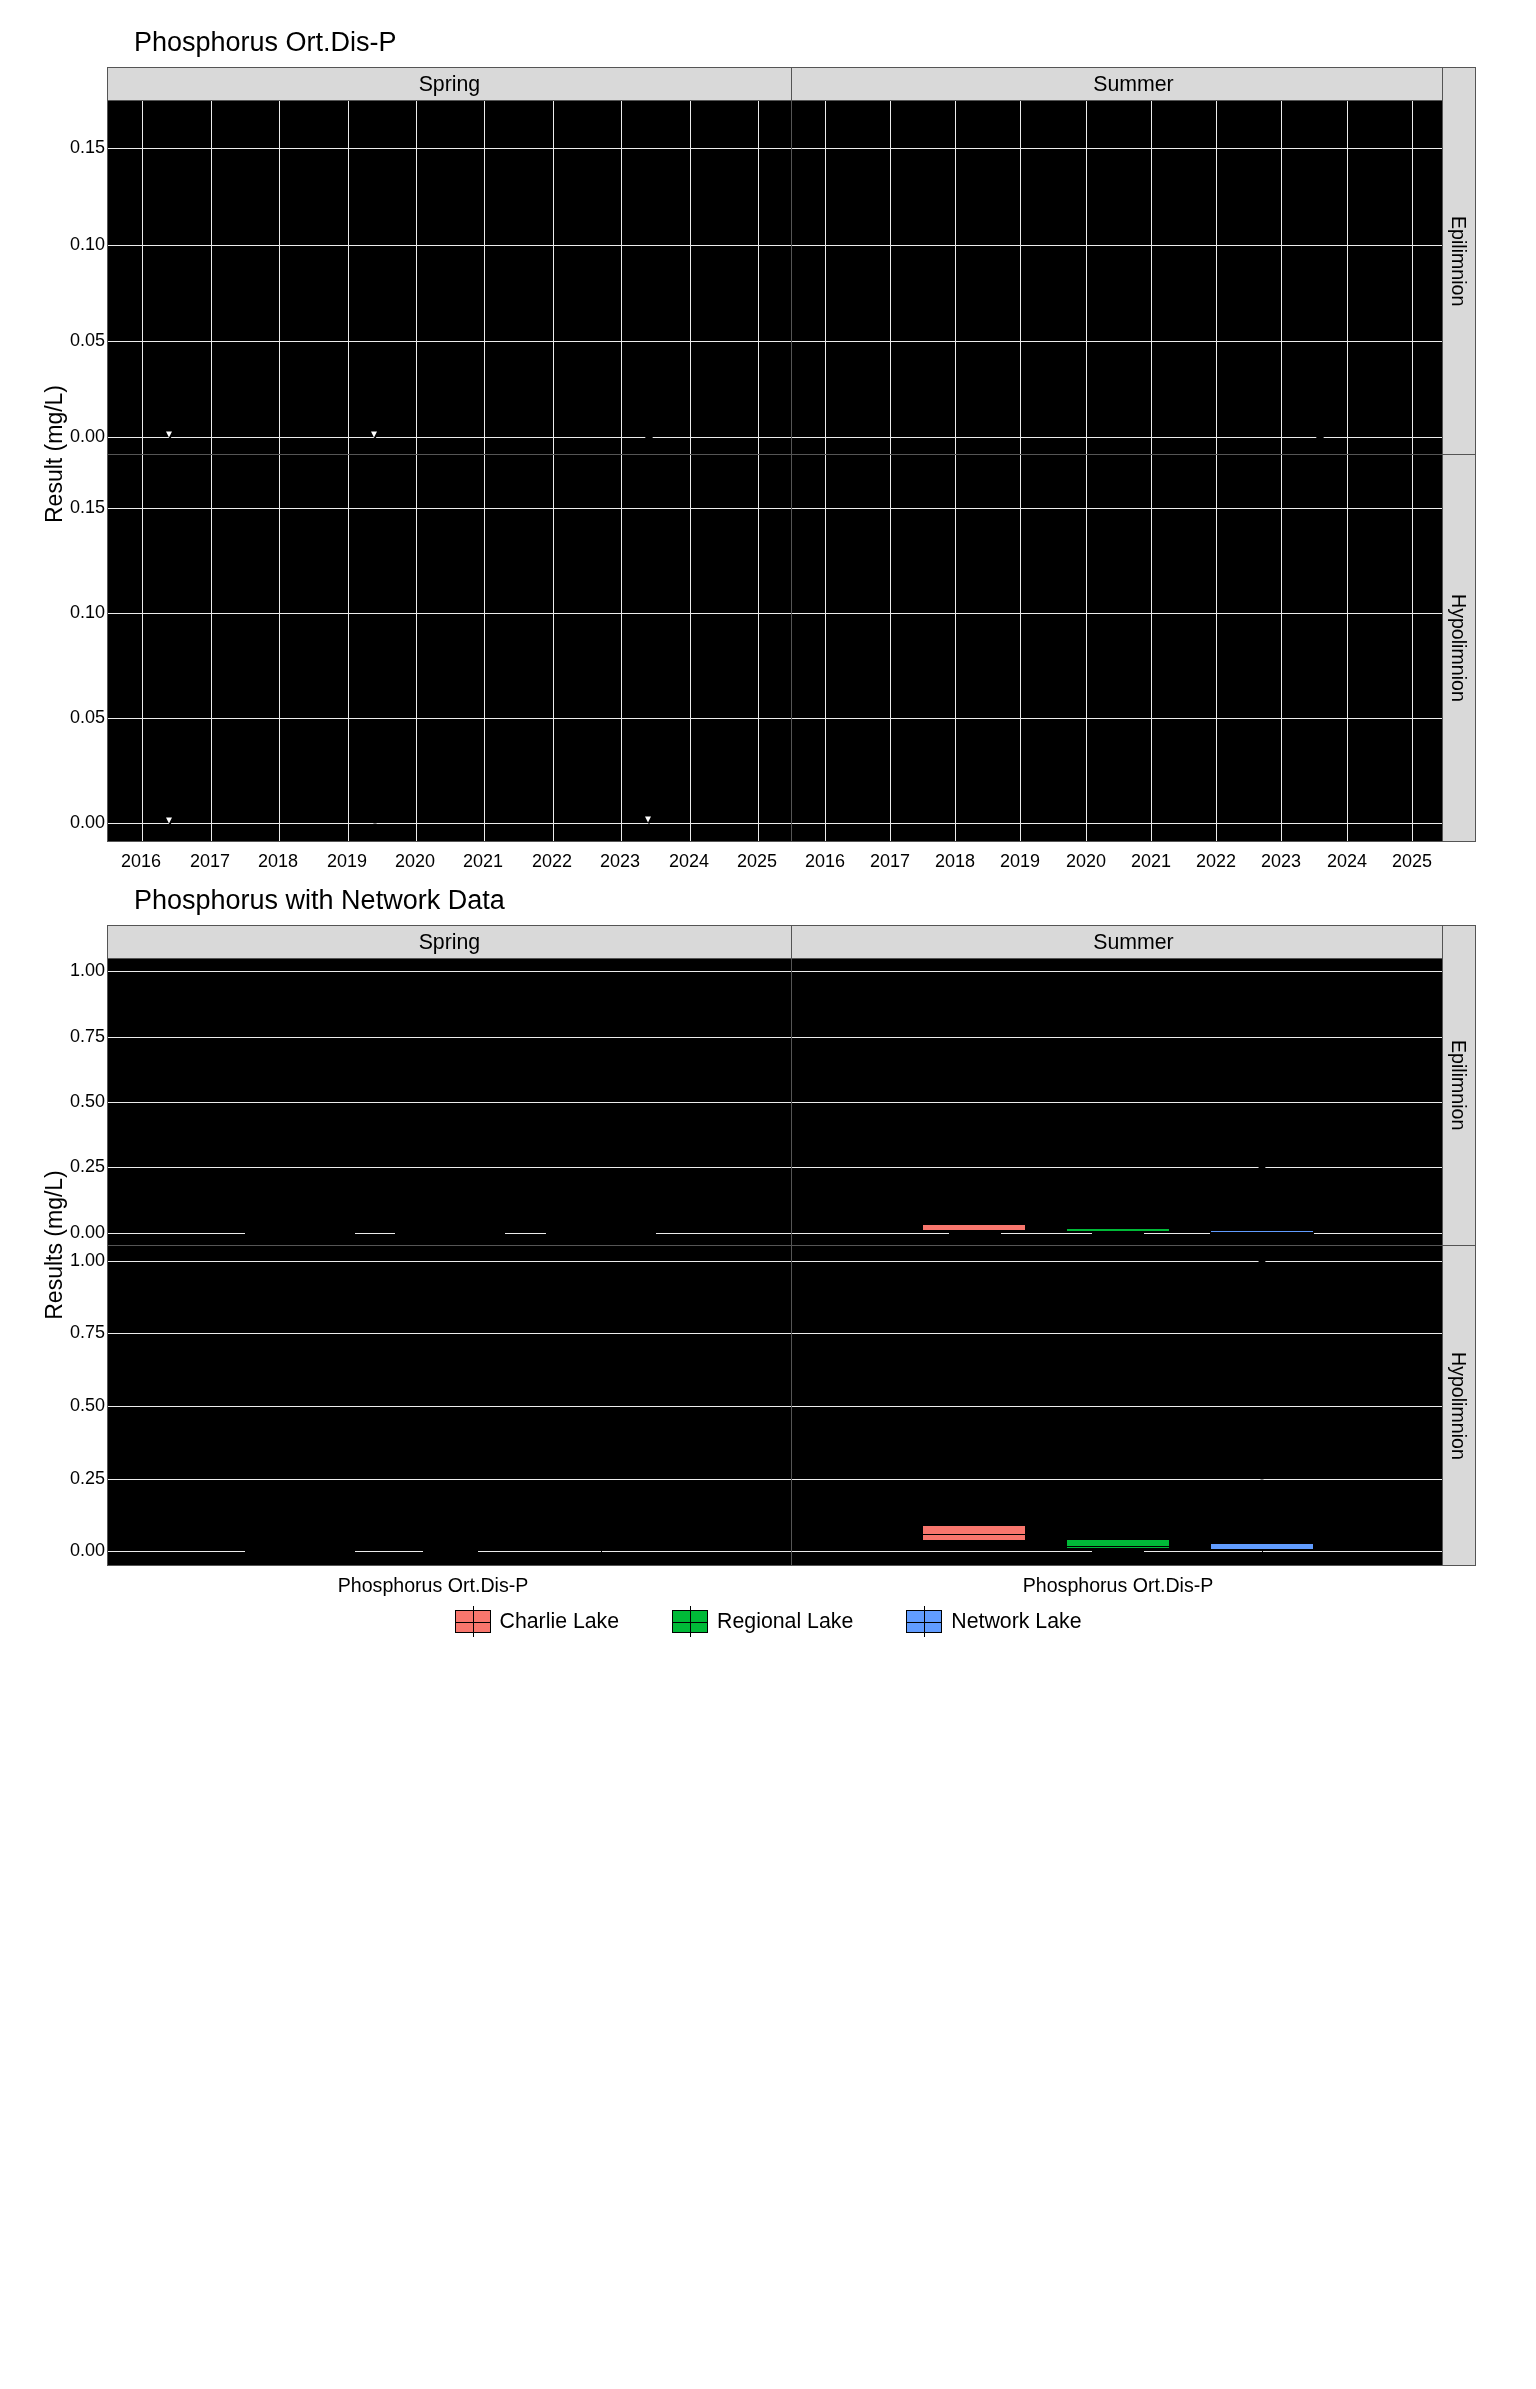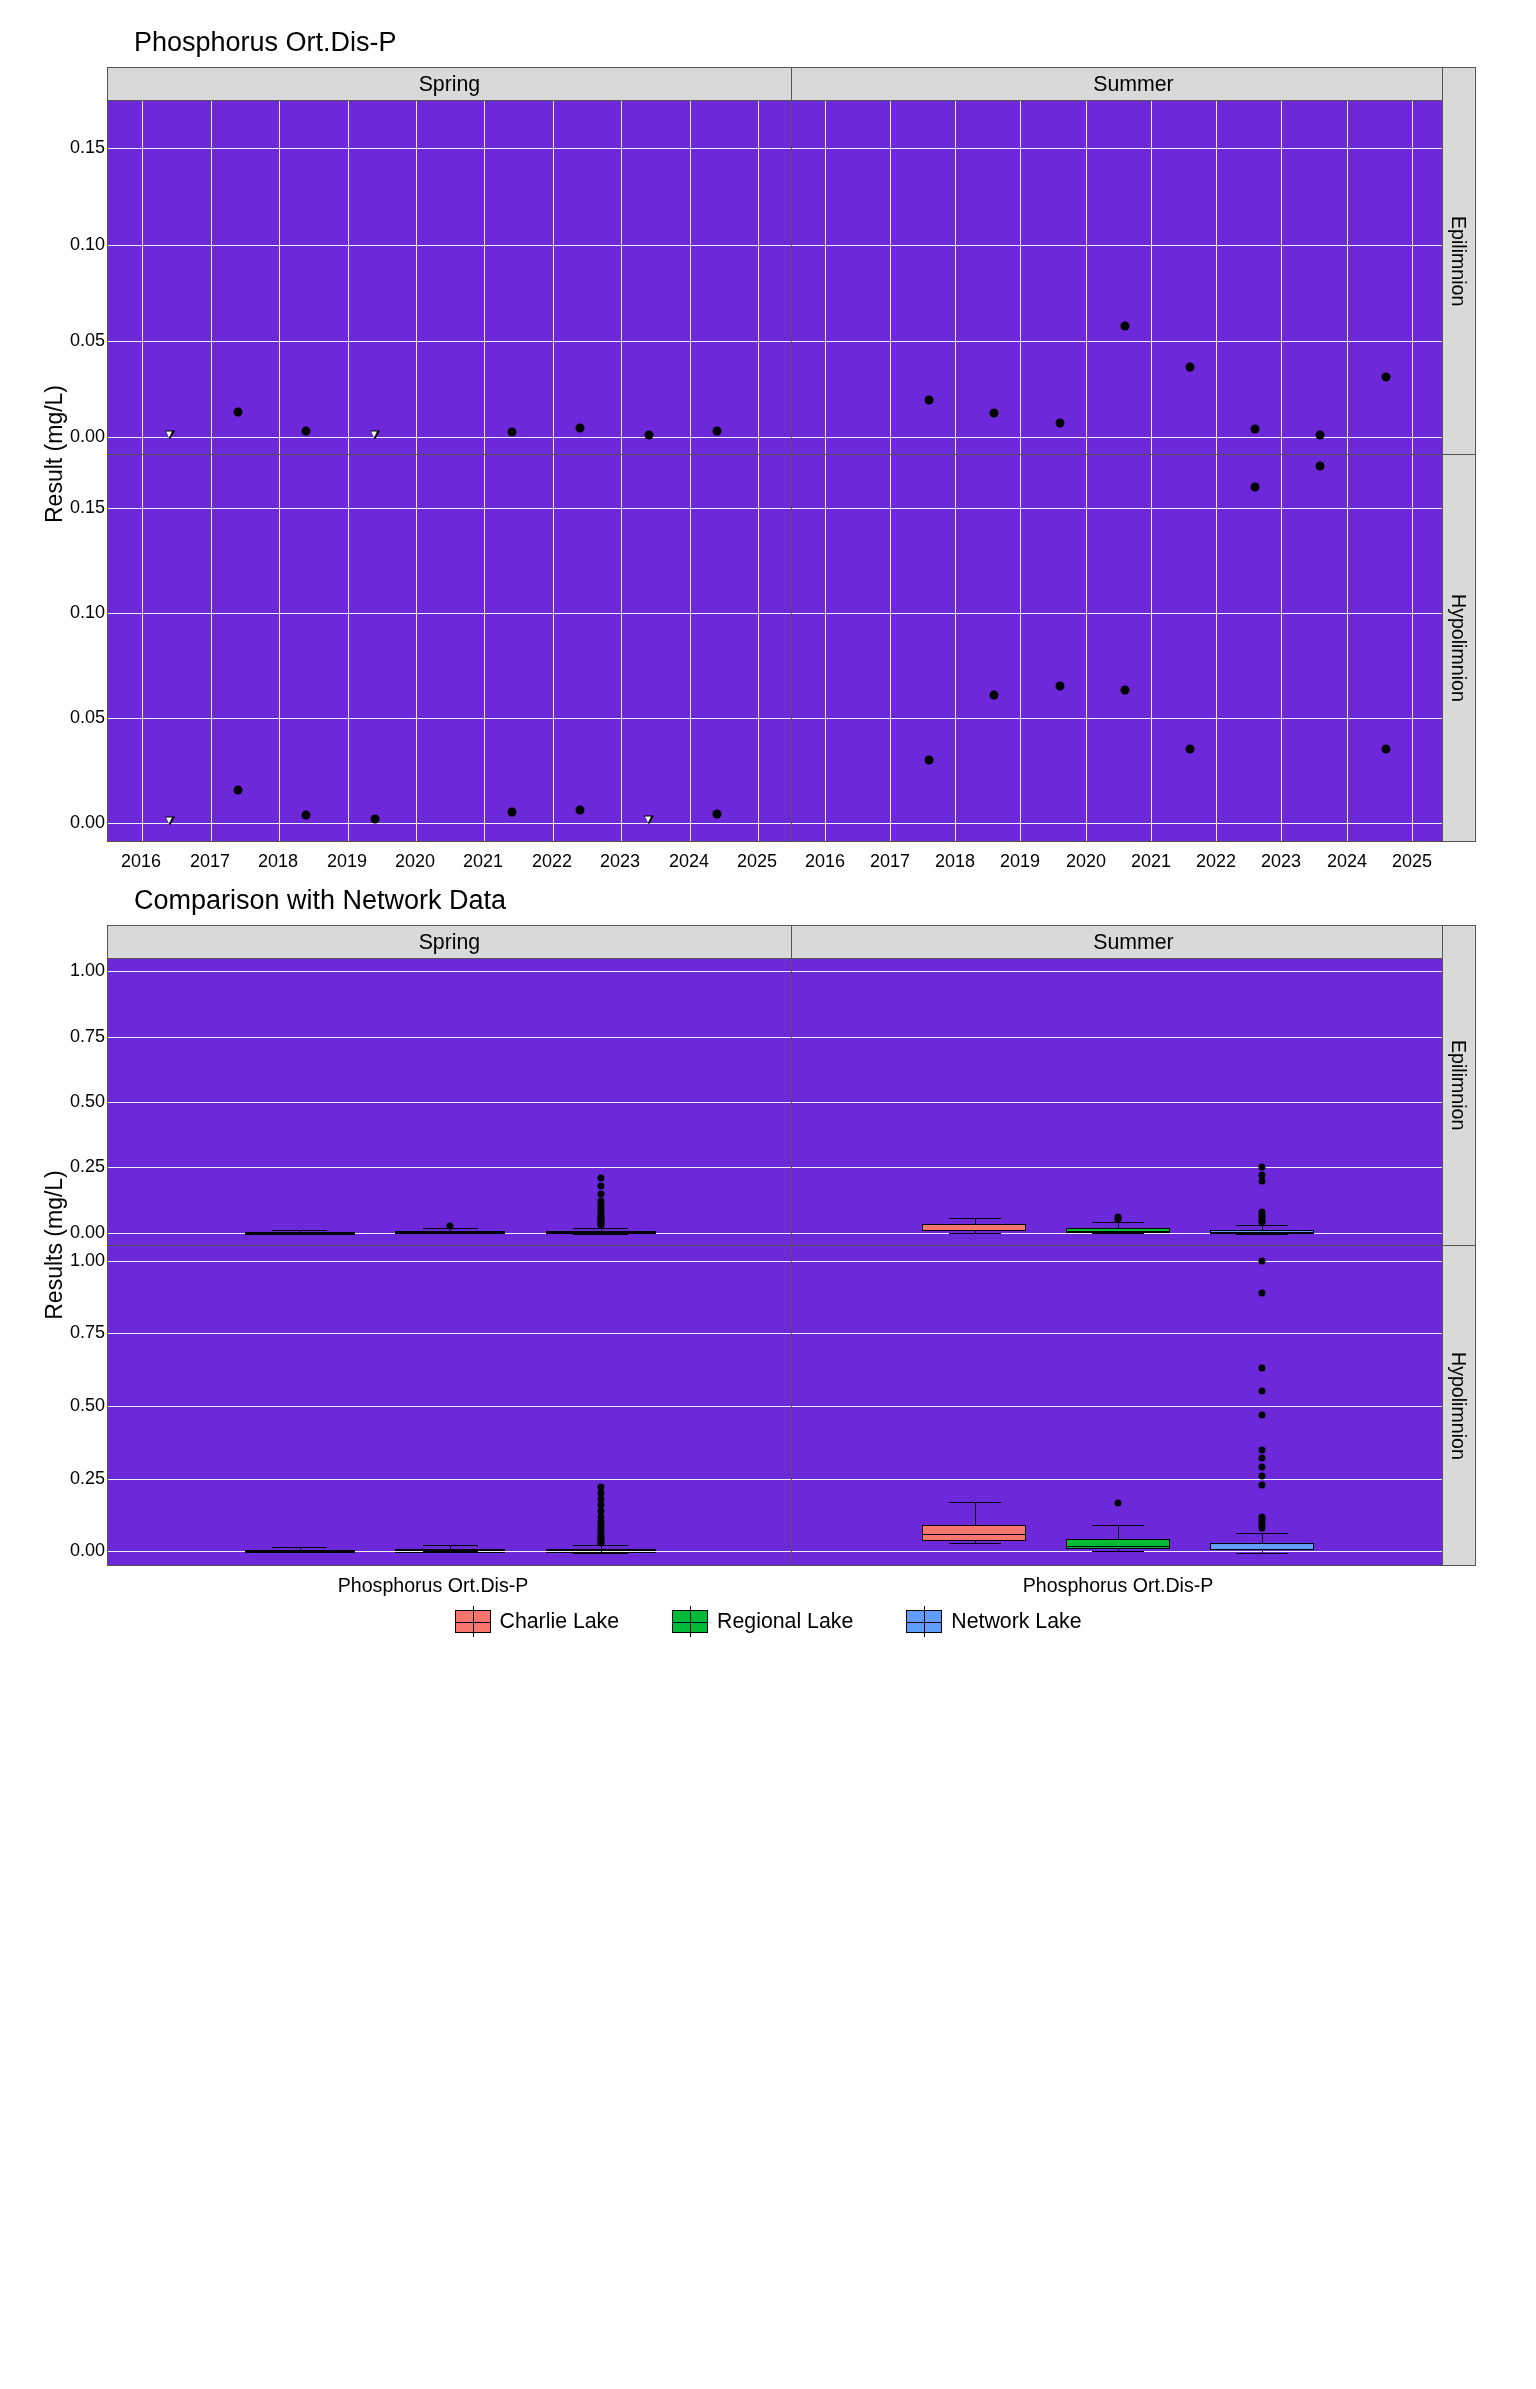--- a/index.html
+++ b/index.html
@@ -2,21 +2,21 @@
 <html style="font-size:14.2px"><head>
 <meta charset="utf-8">
 <style>
   html,body{margin:0;padding:0;background:#fff;font-family:Arial,Helvetica,sans-serif;color:#000}
   .page{width:1536px;margin:0 auto;padding:27px 36px 36px 36px;box-sizing:border-box}
   .chart-block{margin-bottom:44px}
   .chart-title{font-size:27px;margin:0 0 9px 98px}
   .grid{display:grid;position:relative}
   .grid-top{grid-template-columns:684px 684px;grid-template-rows:387px 387px;margin-left:71px}
   .grid-bot{grid-template-columns:684px 684px;grid-template-rows:320px 320px;margin-left:71px}
-  .panel{border:0.9px solid #555;position:relative;background:#6d28d9;box-sizing:border-box;margin-right:-0.9px;margin-bottom:-0.9px}
+  .panel{border:0.9px solid #555;position:relative;background:#000000;box-sizing:border-box;margin-right:-0.9px;margin-bottom:-0.9px}
   .col-head{position:absolute;top:0;left:0;right:0;height:32px;background:#d9d9d9;border-bottom:0.9px solid #555;display:flex;align-items:center;justify-content:center;font-size:21.3px;z-index:3}
   .row-head{position:absolute;top:0;right:0;bottom:0;width:32px;background:#d9d9d9;border-left:0.9px solid #555;display:flex;align-items:center;justify-content:center;z-index:3}
   .row-head span{writing-mode:vertical-rl;font-size:19.6px}
   .plot{position:absolute;left:0;right:0;top:0;bottom:0;overflow:hidden}
   .plot.has-head-top{top:32px}
   .plot.has-head-right{right:32px}
   .hgrid{position:absolute;left:0;right:0;height:0;border-top:0.9px solid #ececec;z-index:1}
   .vgrid{position:absolute;top:0;bottom:0;width:0;border-left:0.9px solid #ececec;z-index:1}
   .pt{position:absolute;width:9px;height:9px;border-radius:50%;background:#000;transform:translate(-50%,-50%);z-index:2}
   .open{position:absolute;width:0;height:0;border-left:5.3px solid transparent;border-right:5.3px solid transparent;border-top:9.8px solid #000;transform:translate(-50%,-50%);z-index:2}
@@ -194,21 +194,21 @@
     <div class="yticks" id="yticks-top-2" style="top:387px;height:387px">
           <div class="ytick" style="top:368px">0.00</div>
           <div class="ytick" style="top:263px">0.05</div>
           <div class="ytick" style="top:158px">0.10</div>
           <div class="ytick" style="top:53px">0.15</div>
         </div>
   </div>
 </div>
 
 <div class="chart-block" style="margin-top:36px">
-  <div class="chart-title">Comparison with Network Data</div>
+  <div class="chart-title">Phosphorus with Network Data</div>
   <div style="position:relative">
     <div class="ylab" style="left:18px;top:320px">Results (mg/L)</div>
     <div class="grid grid-bot" id="bot-grid">
           <div class="panel">
             <div class="col-head">Spring</div>
             <div class="plot has-head-top">
               <div class="hgrid" style="top:275px"></div>
               <div class="hgrid" style="top:209px"></div>
               <div class="hgrid" style="top:144px"></div>
               <div class="hgrid" style="top:79px"></div>

